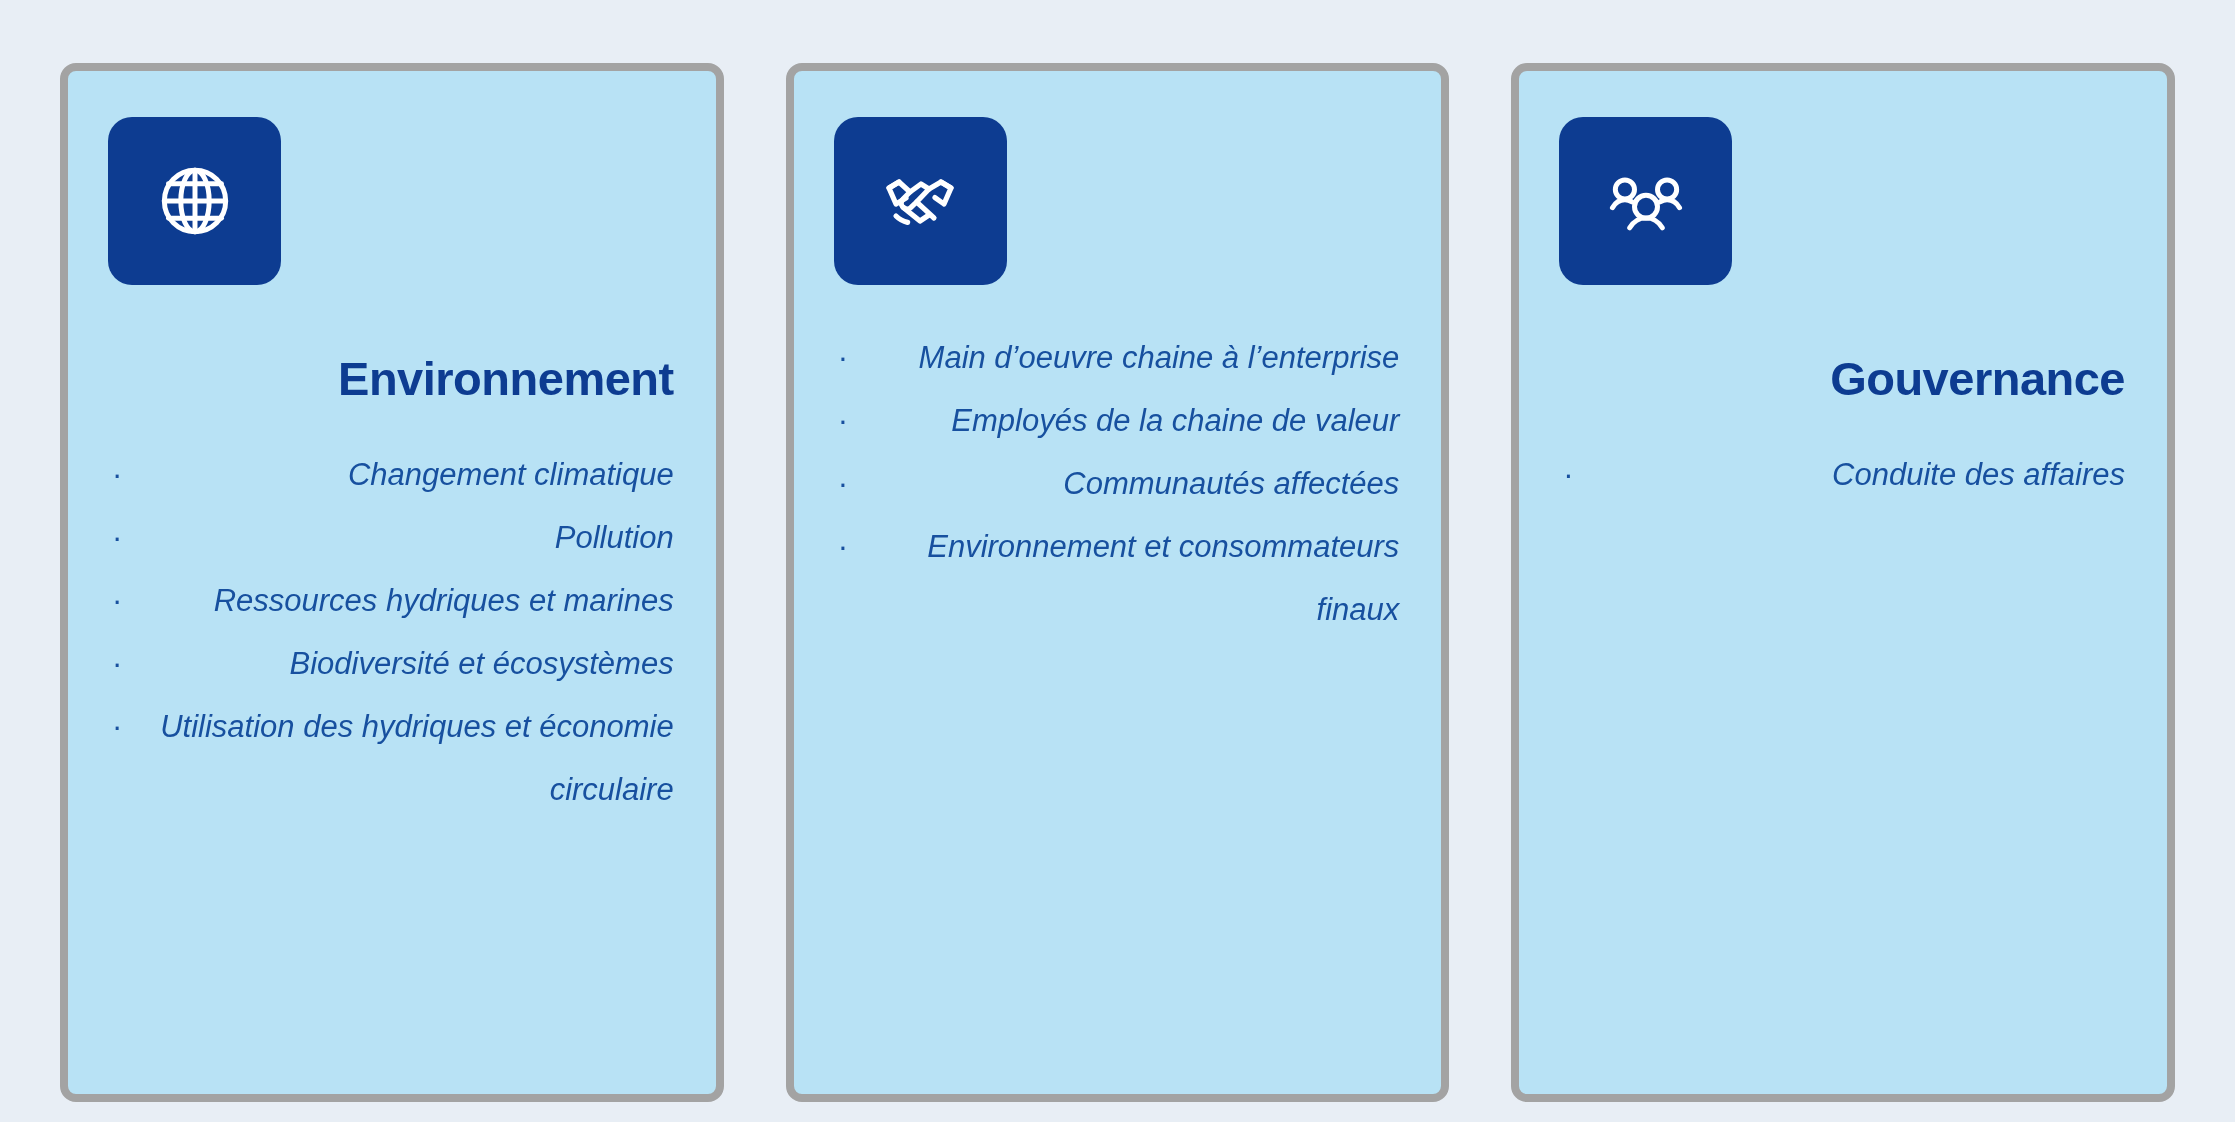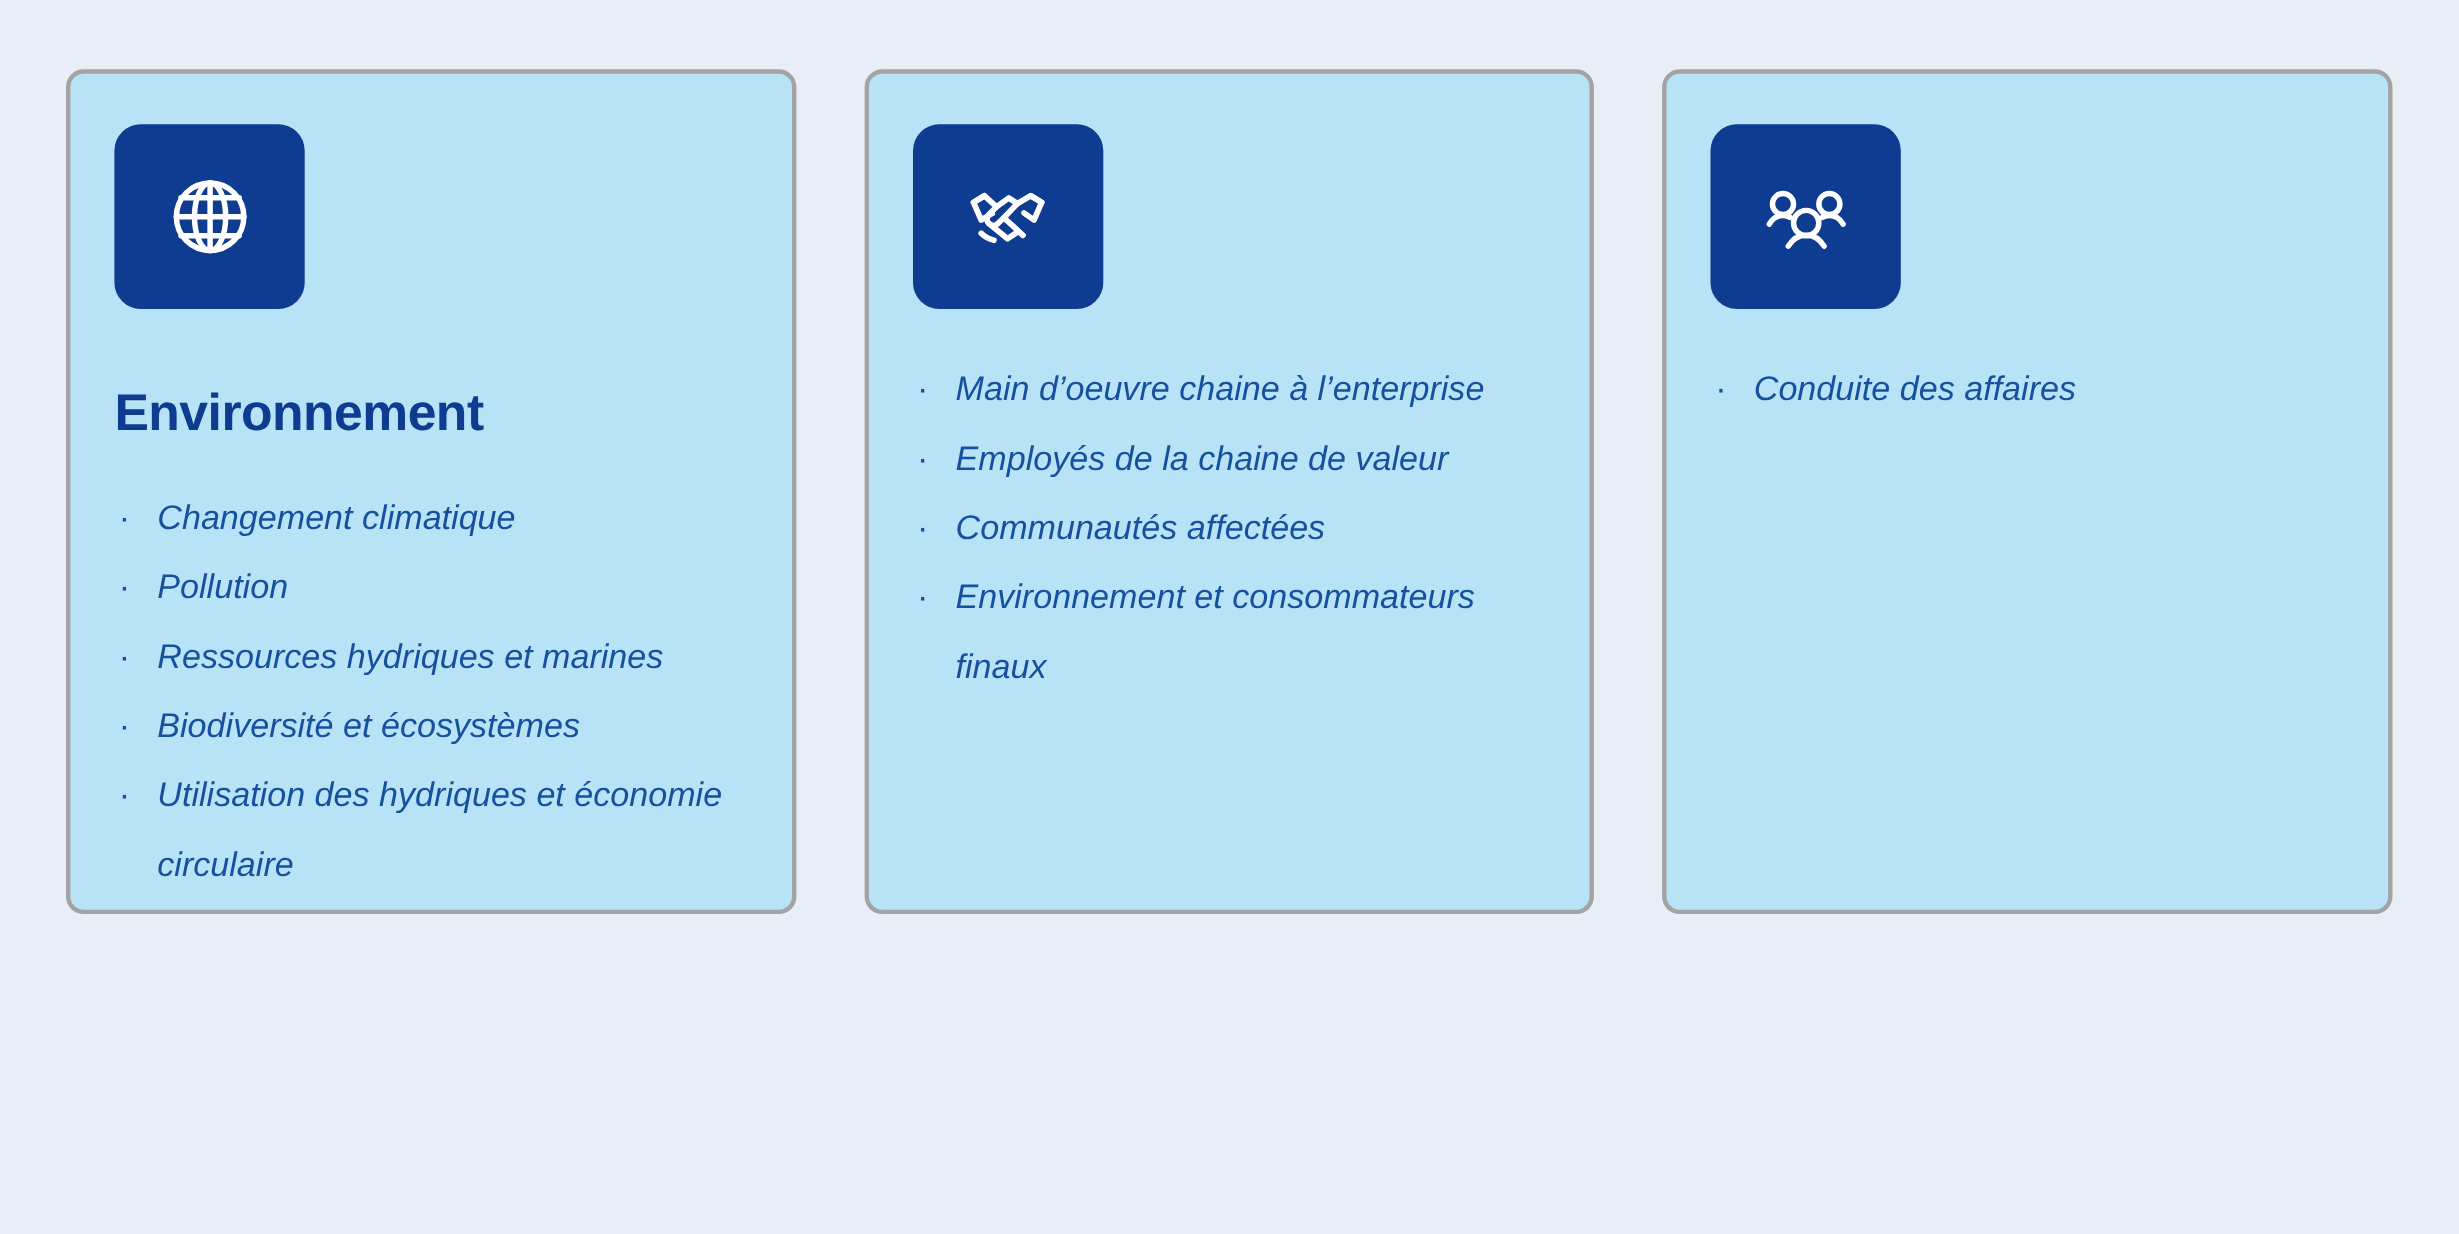--- a/index.html
+++ b/index.html
@@ -22,26 +22,27 @@
     display: flex;
     flex-direction: row;
     align-items: flex-start;
     padding: 63px 60px 60px 60px;
     gap: 62px;
   }
 
   .card {
     box-sizing: border-box;
     flex: 1 1 0;
-    height: 768px;
+    height: 1039px;
     background: #b8e2f5;
-    border: 4px solid #a3a3a3;
+    border: 8px solid #a3a3a3;
     border-radius: 16px;
     padding: 46px 42px 42px 40px;
     position: relative;
+    text-align: right;
   }
 
   .icon-tile {
     width: 173px;
     height: 168px;
     border-radius: 24px;
     background: #0d3c91;
     display: flex;
     align-items: center;
     justify-content: center;
@@ -177,20 +178,21 @@
         <svg width="92" height="92" viewBox="0 0 48 48" fill="none" stroke="#ffffff" stroke-width="2.6" stroke-linecap="round" stroke-linejoin="round">
           <circle cx="24" cy="27" r="6"></circle>
           <path d="M15.5 38 C17.5 34.6 20.6 32.8 24 32.8 C27.4 32.8 30.5 34.6 32.5 38"></path>
           <circle cx="13" cy="18" r="5"></circle>
           <path d="M6.5 27.5 C8 24.9 10.4 23.4 13 23.4 C14.3 23.4 15.5 23.8 16.6 24.4"></path>
           <circle cx="35" cy="18" r="5"></circle>
           <path d="M41.5 27.5 C40 24.9 37.6 23.4 35 23.4 C33.7 23.4 32.5 23.8 31.4 24.4"></path>
         </svg>
       </span>
     </div>
+    <h2 class="card-title">Gouvernance</h2>
     <ul class="bullet-list">
       <li class="bullet-item">
         <span class="bullet-dot">·</span>
         <span class="bullet-text">Conduite des affaires</span>
       </li>
     </ul>
   </section>
 
 </div>
 

